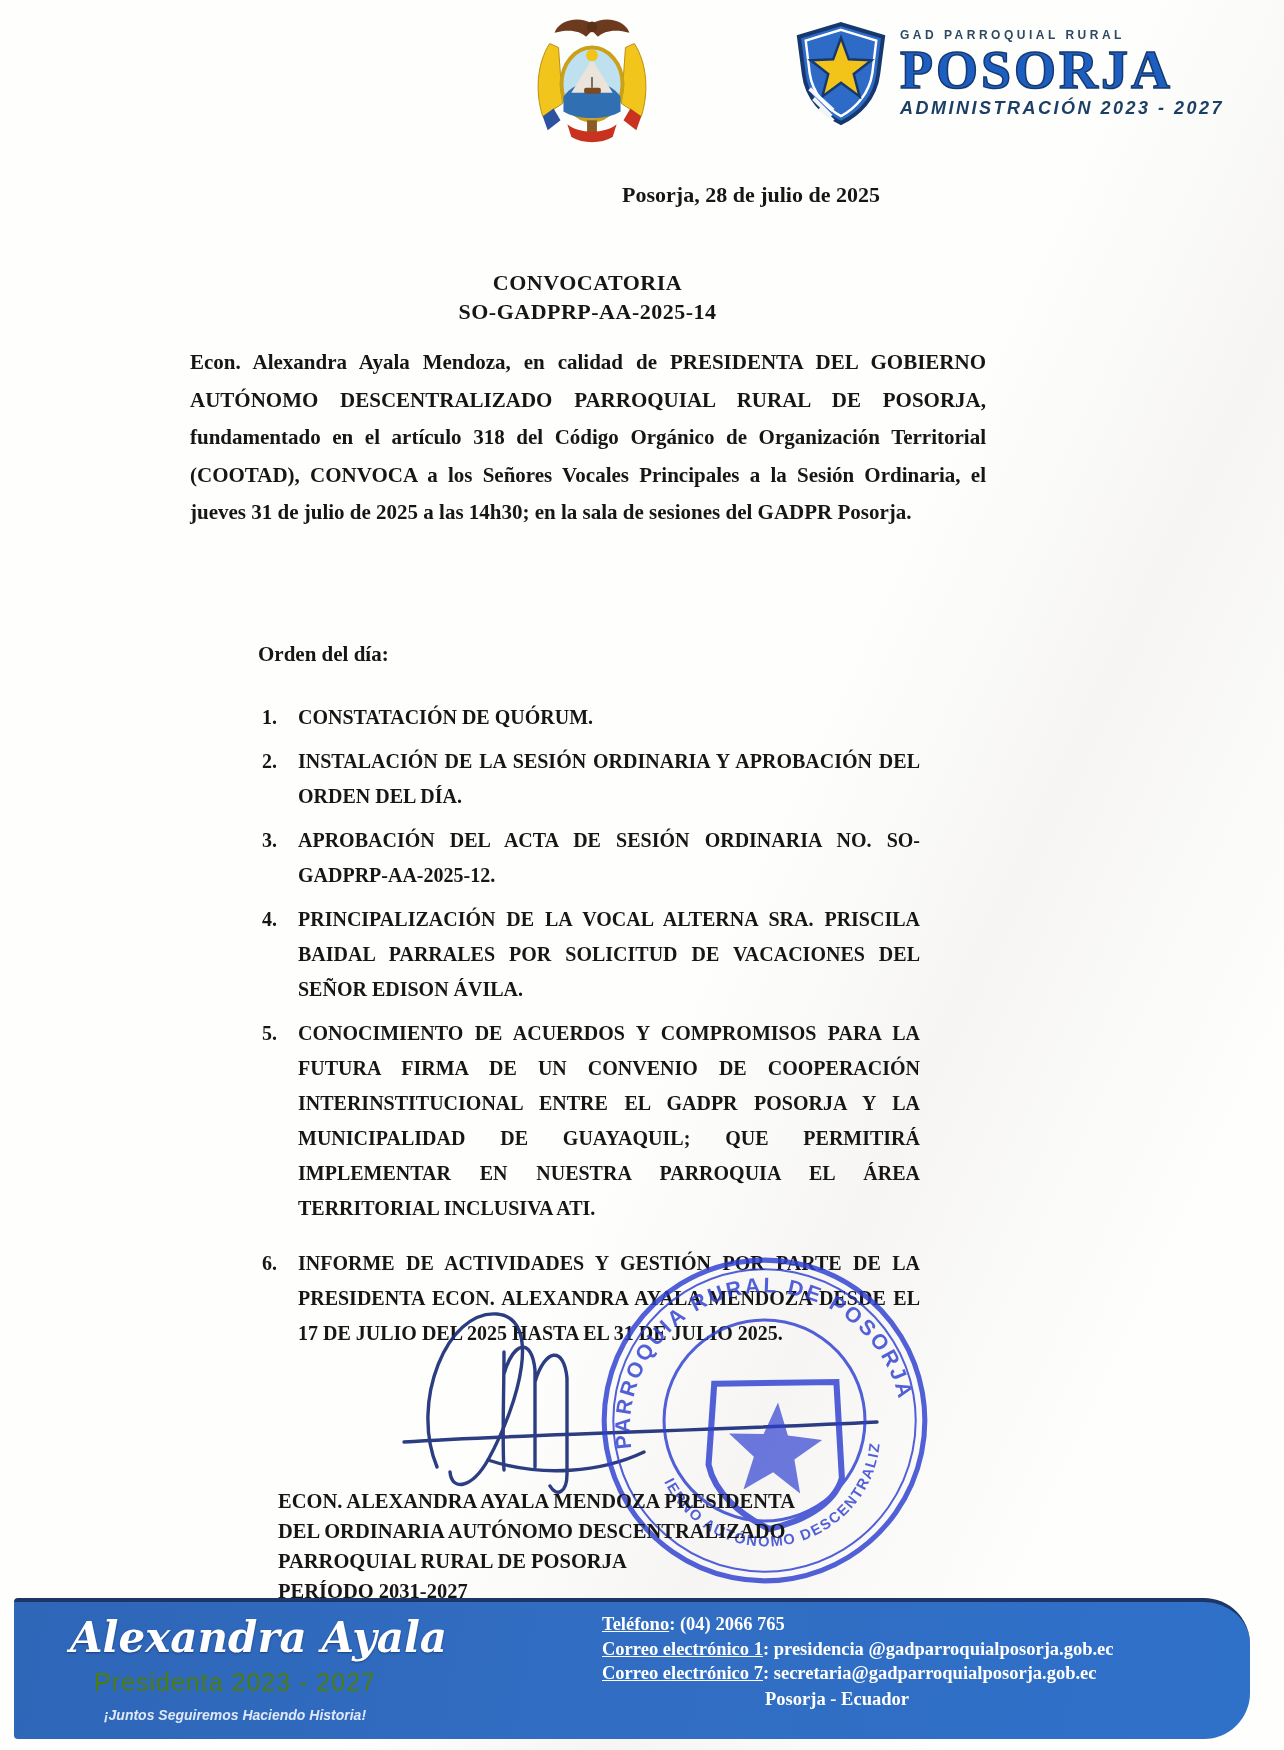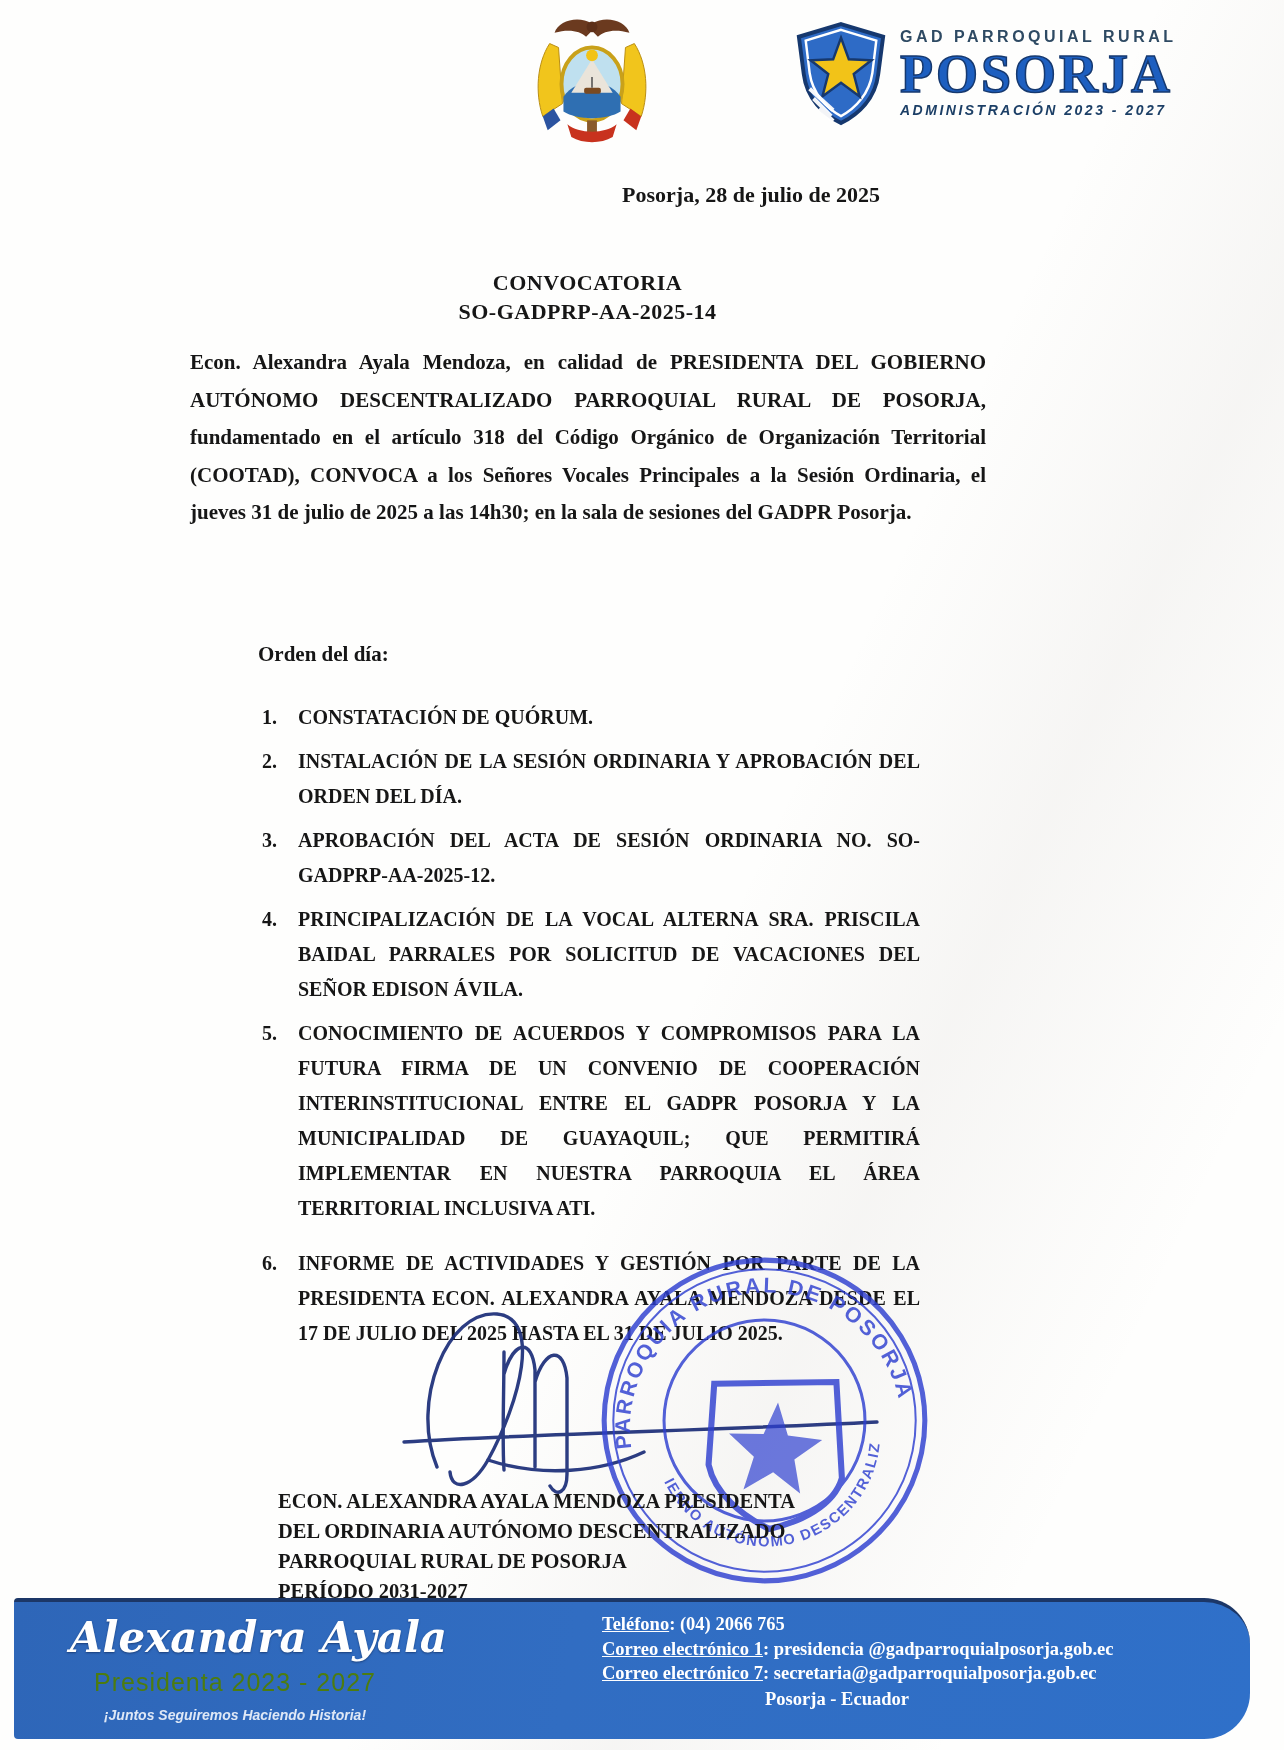--- a/index.html
+++ b/index.html
@@ -10,24 +10,24 @@
   }
   .scan-overlay {
     position:absolute; inset:0; pointer-events:none;
     background:linear-gradient(115deg, transparent 55%, rgba(140,130,122,.07) 68%, transparent 84%);
   }
   
   .coat { position:absolute; left:528px; top:12px; width:128px; height:134px; }
   .brand { position:absolute; left:792px; top:20px; width:482px; display:flex; align-items:flex-start; }
   .brand-shield { width:98px; height:108px; flex:0 0 auto; }
   .brand-text { margin-left:10px; padding-top:8px; font-family:"Liberation Sans", sans-serif; }
-  .brand-super { font-size:16px; font-weight:bold; letter-spacing:3.5px; color:#2e4a63; white-space:nowrap; }
+  .brand-super { font-size:12px; font-weight:bold; letter-spacing:3.5px; color:#2e4a63; white-space:nowrap; }
   .brand-name  { font-size:54px; font-weight:bold; letter-spacing:3px; color:#1d5fc0;
                  line-height:56px; -webkit-text-stroke:1.5px #16396f; font-family:"Liberation Serif", serif; }
-  .brand-sub   { font-size:14px; font-weight:bold; letter-spacing:2.5px; color:#1c3f66; font-style:italic; white-space:nowrap; }
+  .brand-sub   { font-size:18px; font-weight:bold; letter-spacing:2.5px; color:#1c3f66; font-style:italic; white-space:nowrap; }
   
   .date-line { position:absolute; left:190px; top:182px; width:690px; text-align:right;
                font-size:22px; font-weight:bold; }
   .title-block { position:absolute; left:190px; top:268px; width:795px; text-align:center;
                  font-size:22px; font-weight:bold; line-height:29px; letter-spacing:.5px; }
   .body-par { position:absolute; left:190px; top:344px; width:796px; font-size:21px; font-weight:bold;
               line-height:37.5px; text-align:justify; }
   .agenda-head { position:absolute; left:258px; top:642px; font-size:21px; font-weight:bold; }
   ol.agenda { position:absolute; left:258px; top:700px; width:662px; margin:0; padding:0;
               list-style:none; counter-reset:item; }

